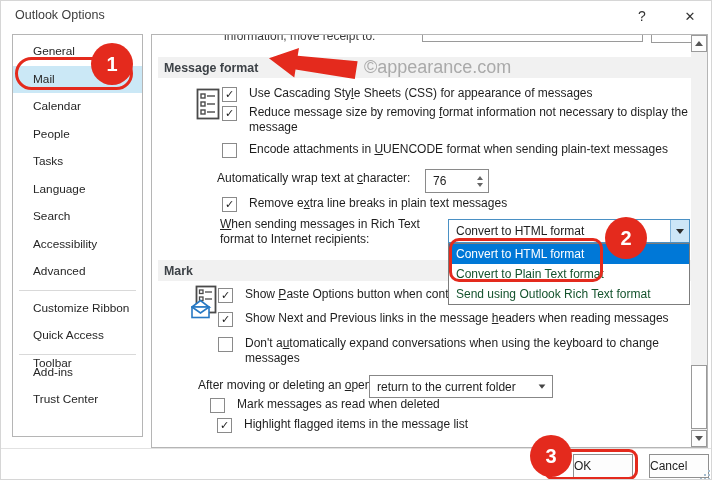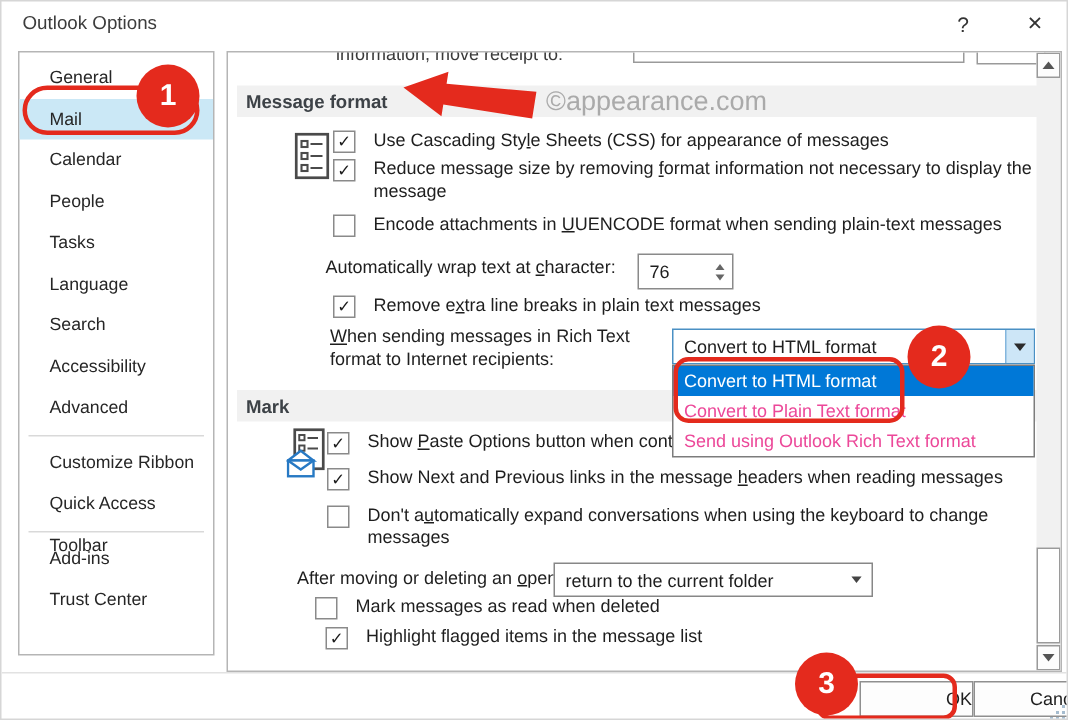--- a/index.html
+++ b/index.html
@@ -49,21 +49,21 @@
             border-top:4px solid #666;}
 
   .combo{position:absolute;border:1px solid #4a90c4;box-sizing:border-box;background:#fff;
          display:flex;align-items:center;}
   .combo-val{flex:1;padding-left:7px;}
   .combo-btn{width:18px;align-self:stretch;background:#cde6f7;border-left:1px solid #84b6dd;
              display:flex;align-items:center;justify-content:center;}
   .tri-down{width:0;height:0;border-left:4px solid transparent;border-right:4px solid transparent;
             border-top:5px solid #2b2b2b;}
   .dlist{position:absolute;border:1px solid #7c7c7c;background:#fff;z-index:6;box-sizing:border-box;}
-  .dopt{height:20px;line-height:20px;padding-left:7px;color:#ec4899;}
+  .dopt{height:20px;line-height:20px;padding-left:7px;color:#14532d;}
   .dopt.sel{background:#0078d7;color:#fff;}
 
   .combo2{position:absolute;border:1px solid #878787;box-sizing:border-box;background:#fff;
           display:flex;align-items:center;}
   .combo2-val{flex:1;padding-left:7px;}
   .combo2 .tri-down{border-top-color:#444;margin-right:6px;transform:scale(.85);}
 
   
   .vscroll{position:absolute;right:0;top:0;width:16px;height:412px;background:#f1f1f1;z-index:4;}
   .sbtn{position:absolute;left:0;width:16px;height:17px;background:#fdfdfd;border:1px solid #9a9a9a;
@@ -72,22 +72,22 @@
   .sbtn.down{bottom:0;}
   .tri-up-s{width:0;height:0;border-left:4px solid transparent;border-right:4px solid transparent;
             border-bottom:5px solid #555;}
   .tri-down-s{width:0;height:0;border-left:4px solid transparent;border-right:4px solid transparent;
             border-top:5px solid #555;}
   .sthumb{position:absolute;left:0;top:330px;width:16px;height:64px;background:#fff;
           border:1px solid #9a9a9a;box-sizing:border-box;}
 
   
   .footer-line{position:absolute;left:0;top:447px;width:712px;height:1px;background:#e2e2e2;}
-  .btn{position:absolute;top:453px;width:76px;height:24px;background:#fdfdfd;border:1px solid #8f8f8f;
-       box-sizing:border-box;text-align:right;line-height:22px;font-size:12px;color:#1e1e1e;}
+  .btn{position:absolute;top:453px;width:60px;height:24px;background:#fdfdfd;border:1px solid #8f8f8f;
+       box-sizing:border-box;text-align:left;line-height:22px;font-size:12px;color:#1e1e1e;}
   .btn-ok{left:572px;}
   .btn-cancel{left:648px;}
   .grip{position:absolute;left:699px;top:469px;width:2px;height:2px;
         box-shadow:8px 0 0 #a5bccf,4px 4px 0 #a5bccf,8px 4px 0 #a5bccf,0 8px 0 #a5bccf,4px 8px 0 #a5bccf,8px 8px 0 #a5bccf;}
 
   
   .ann{position:absolute;z-index:20;}
   .ann-oval{left:14px;top:56px;width:118px;height:33px;border:3.5px solid #e42a1d;border-radius:17px;box-sizing:border-box;}
   .ann-rect2{left:448px;top:237px;width:154px;height:44px;border:3px solid #e42a1d;border-radius:10px;box-sizing:border-box;}
   .ann-rect3{left:543px;top:448px;width:94px;height:31px;border:3px solid #e42a1d;border-radius:9px;box-sizing:border-box;}
@@ -217,21 +217,21 @@
       <span class="lbl">Show Next and Previous links in the message <u>h</u>eaders when reading messages</span>
     </div>
 
     <div class="crow" style="left:66px;top:302px;width:470px">
       <span class="cb"></span>
       <span class="lbl">Don't a<u>u</u>tomatically expand conversations when using the keyboard to change
 messages</span>
     </div>
 
     <span class="plain-lbl" style="left:46px;top:343px">After moving or deleting an <u>o</u>pen item:</span>
-    <div class="combo2" style="left:217px;top:340px;width:213px;height:23px">
+    <div class="combo2" style="left:217px;top:340px;width:184px;height:23px">
       <span class="combo2-val">return to the current folder</span>
       <span class="tri-down"></span>
     </div>
 
     <div class="crow" style="left:58px;top:363px">
       <span class="cb"></span>
       <span class="lbl">Mark messages as read when deleted</span>
     </div>
 
     <div class="crow" style="left:65px;top:383px">

